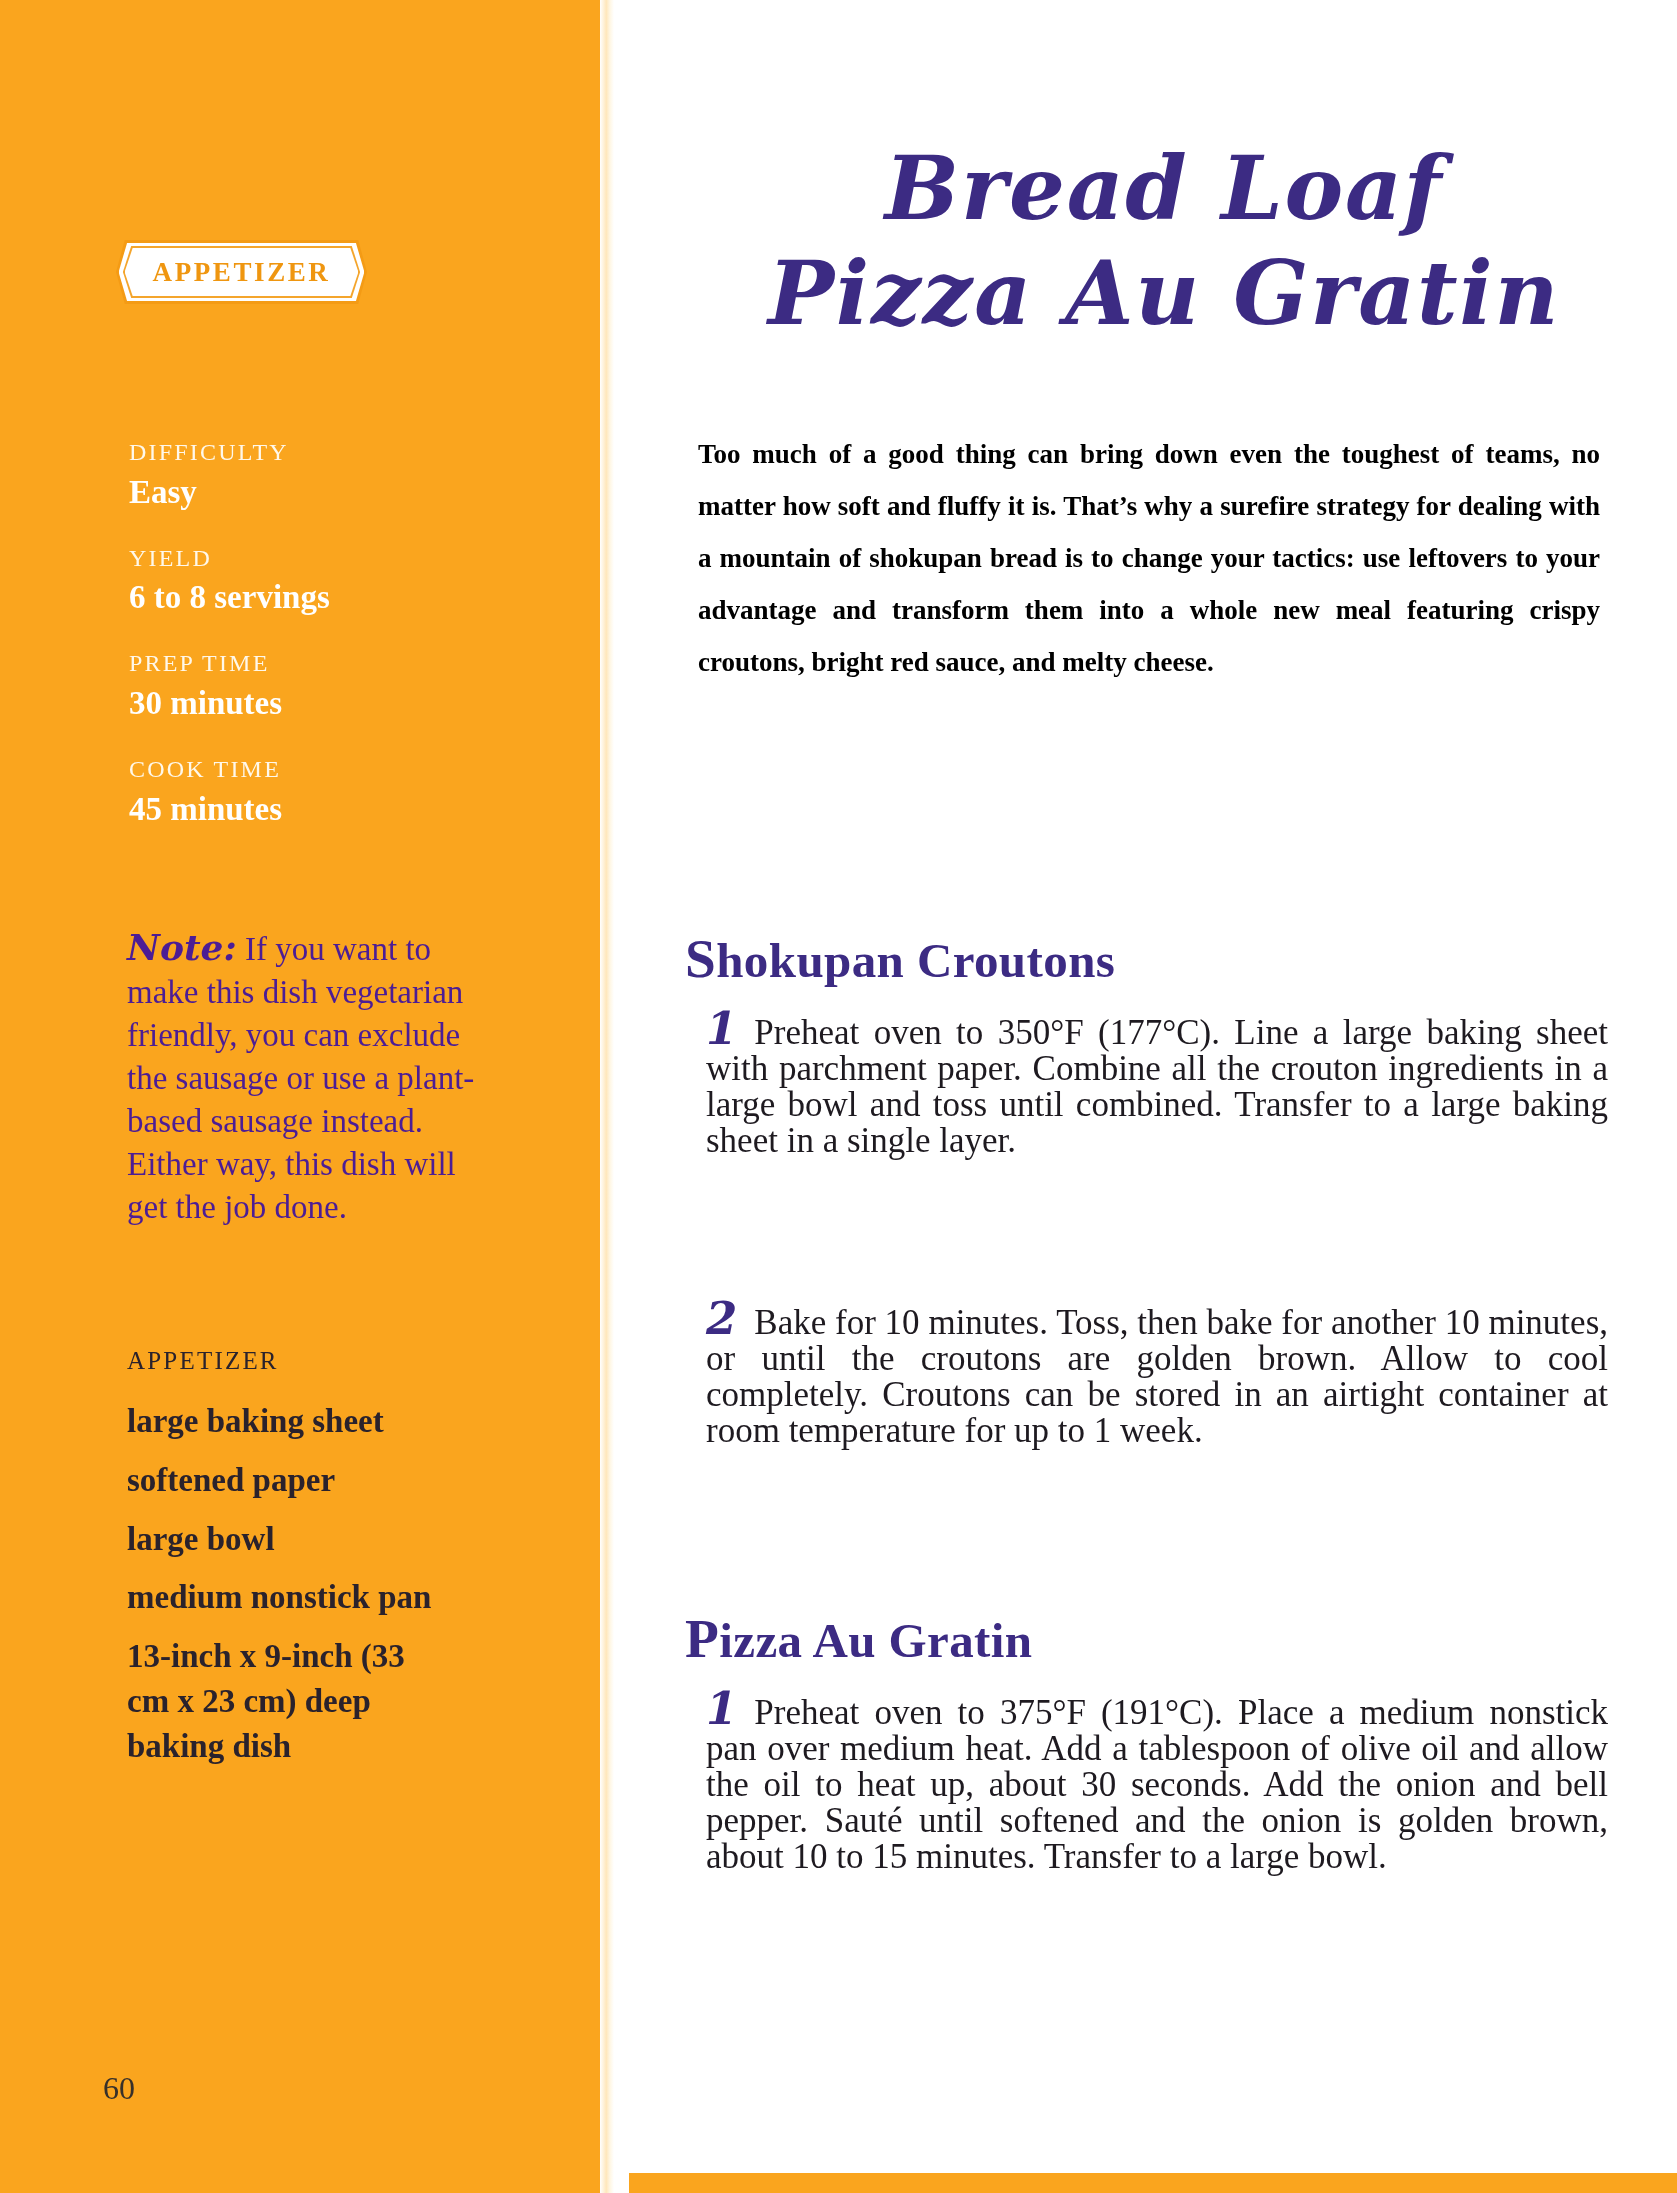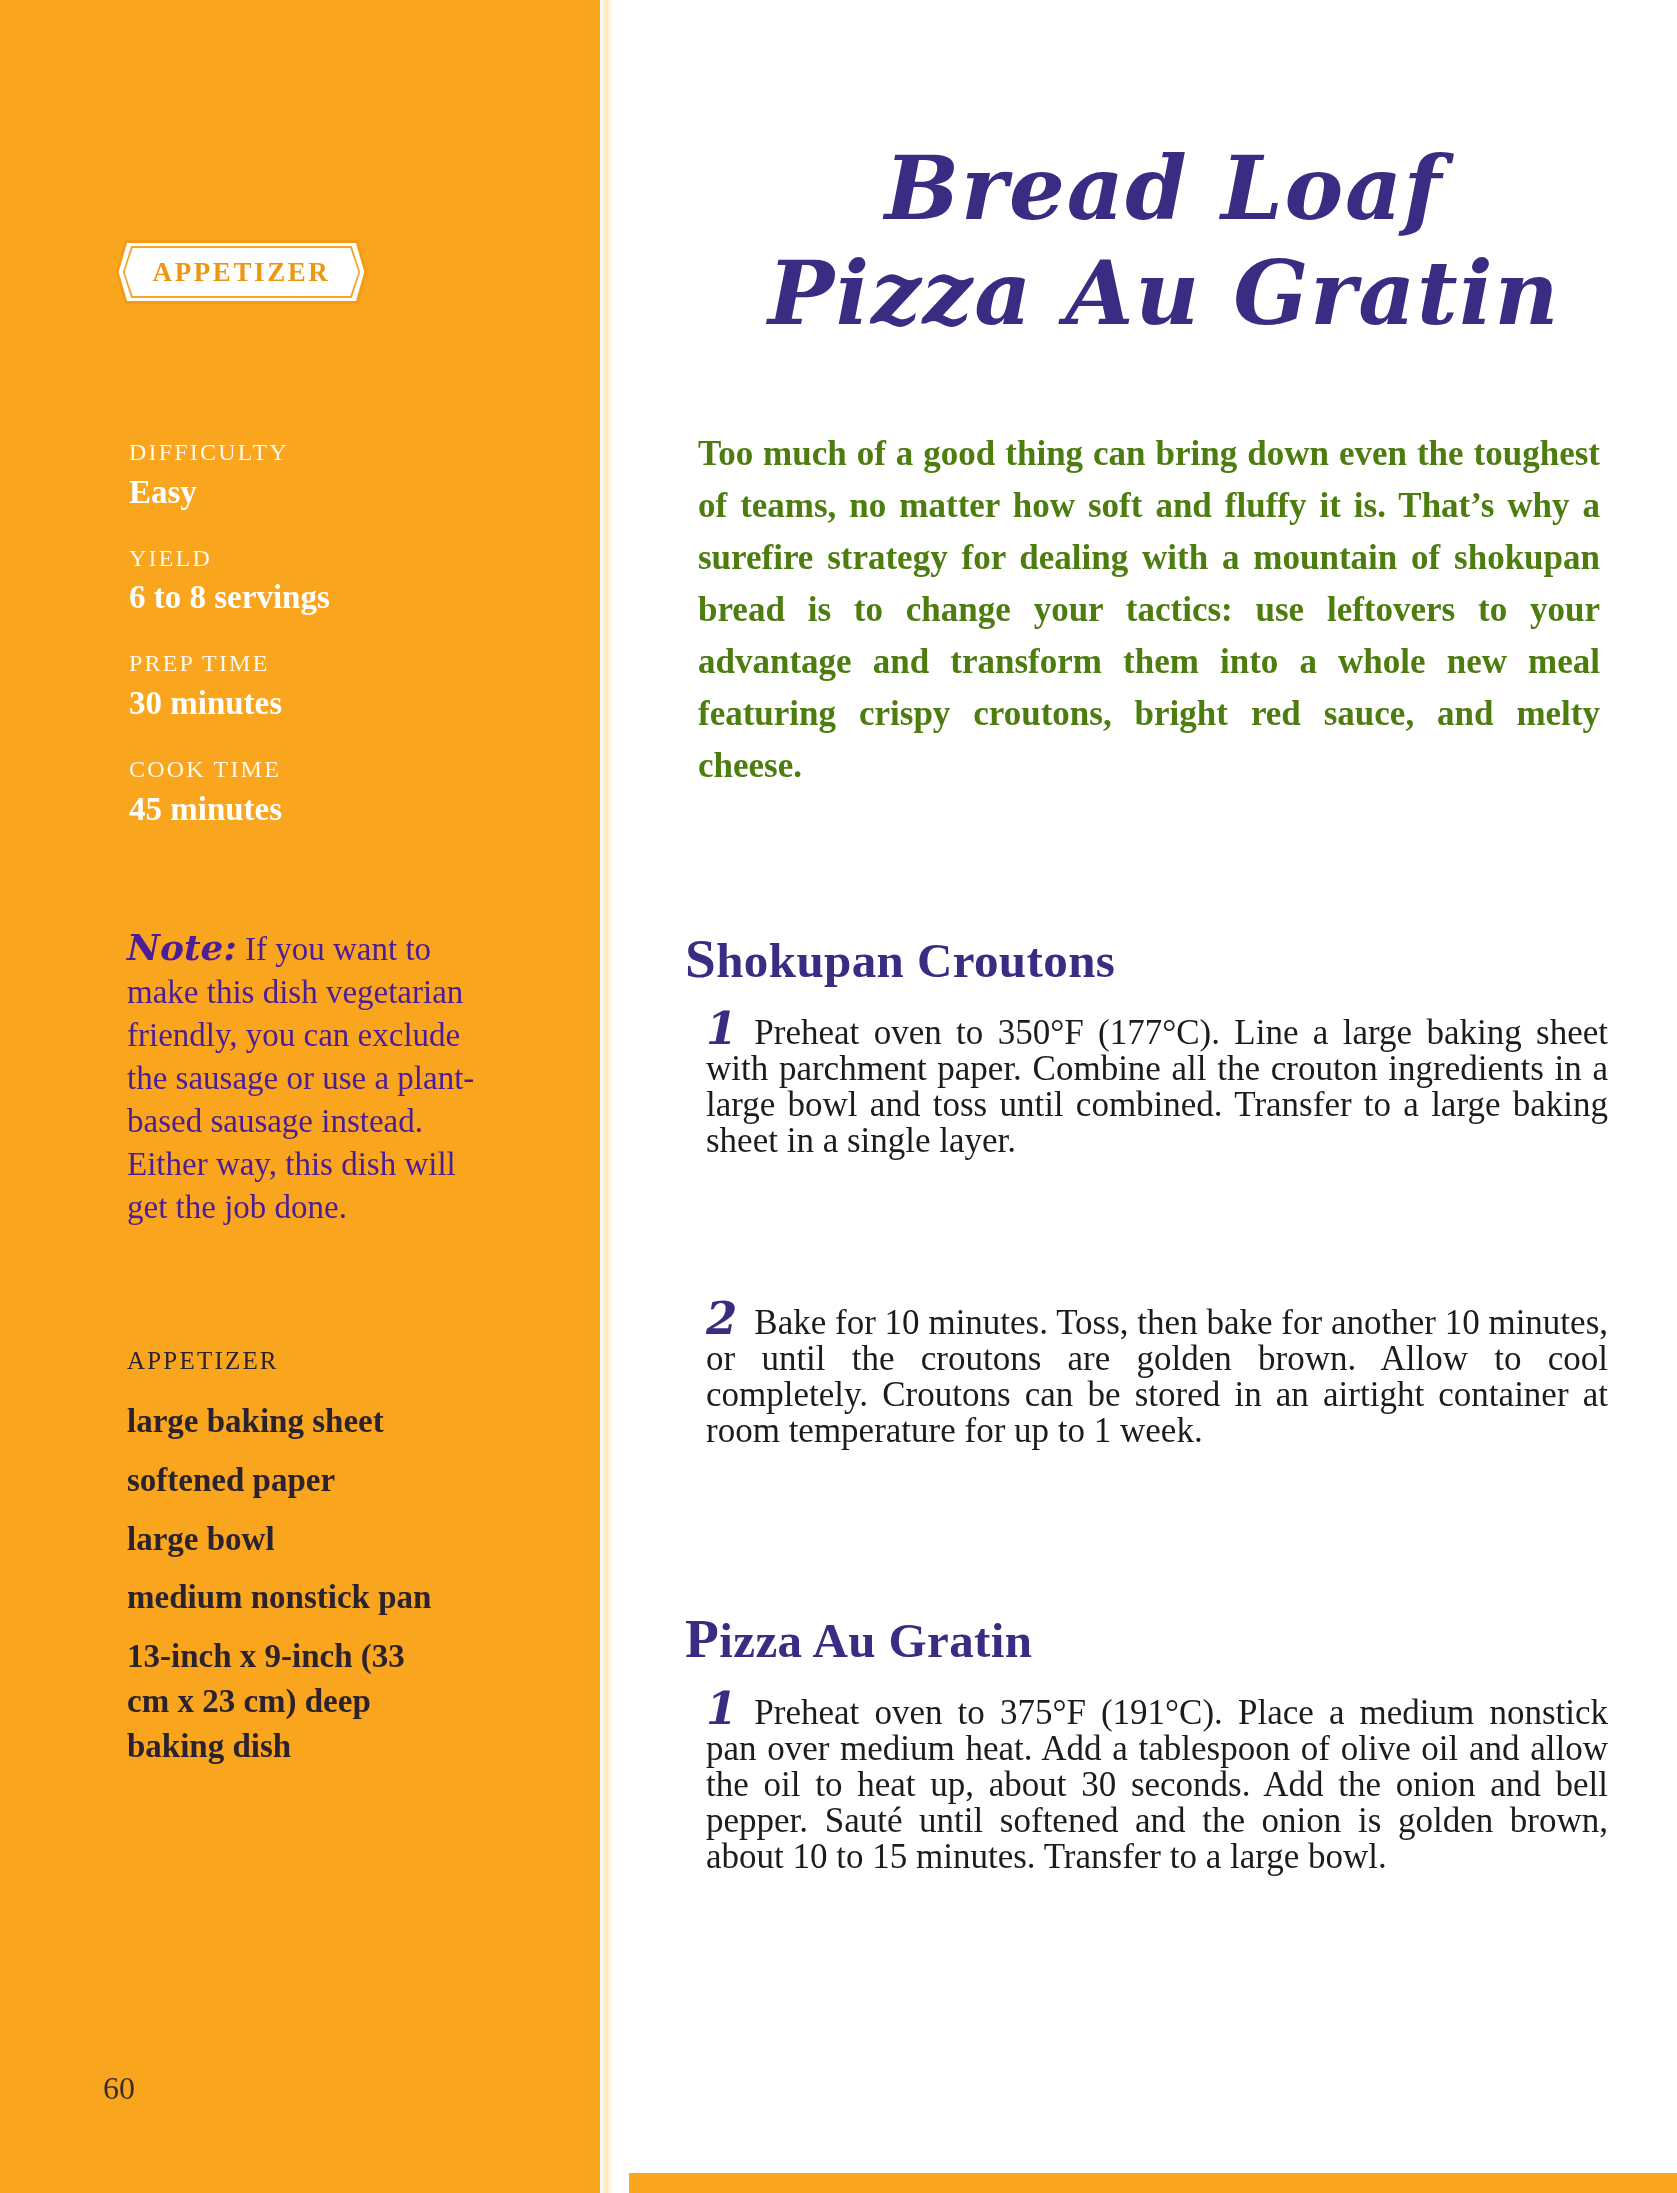--- a/index.html
+++ b/index.html
@@ -114,22 +114,22 @@
     line-height: 105px;
     letter-spacing: 1.7px;
   }
 
   .intro {
     position: absolute;
     left: 66px; top: 428px;
     width: 902px;
     text-align: justify;
     font-weight: bold;
-    color: #4d7c0f;
-    font-size: 35px;
+    color: #000000;
+    font-size: 27px;
     line-height: 52px;
   }
 
   .sec-heading {
     position: absolute;
     left: 53px;
     margin: 0;
     color: #3C2B83;
     font-size: 49px;
     font-weight: bold;

